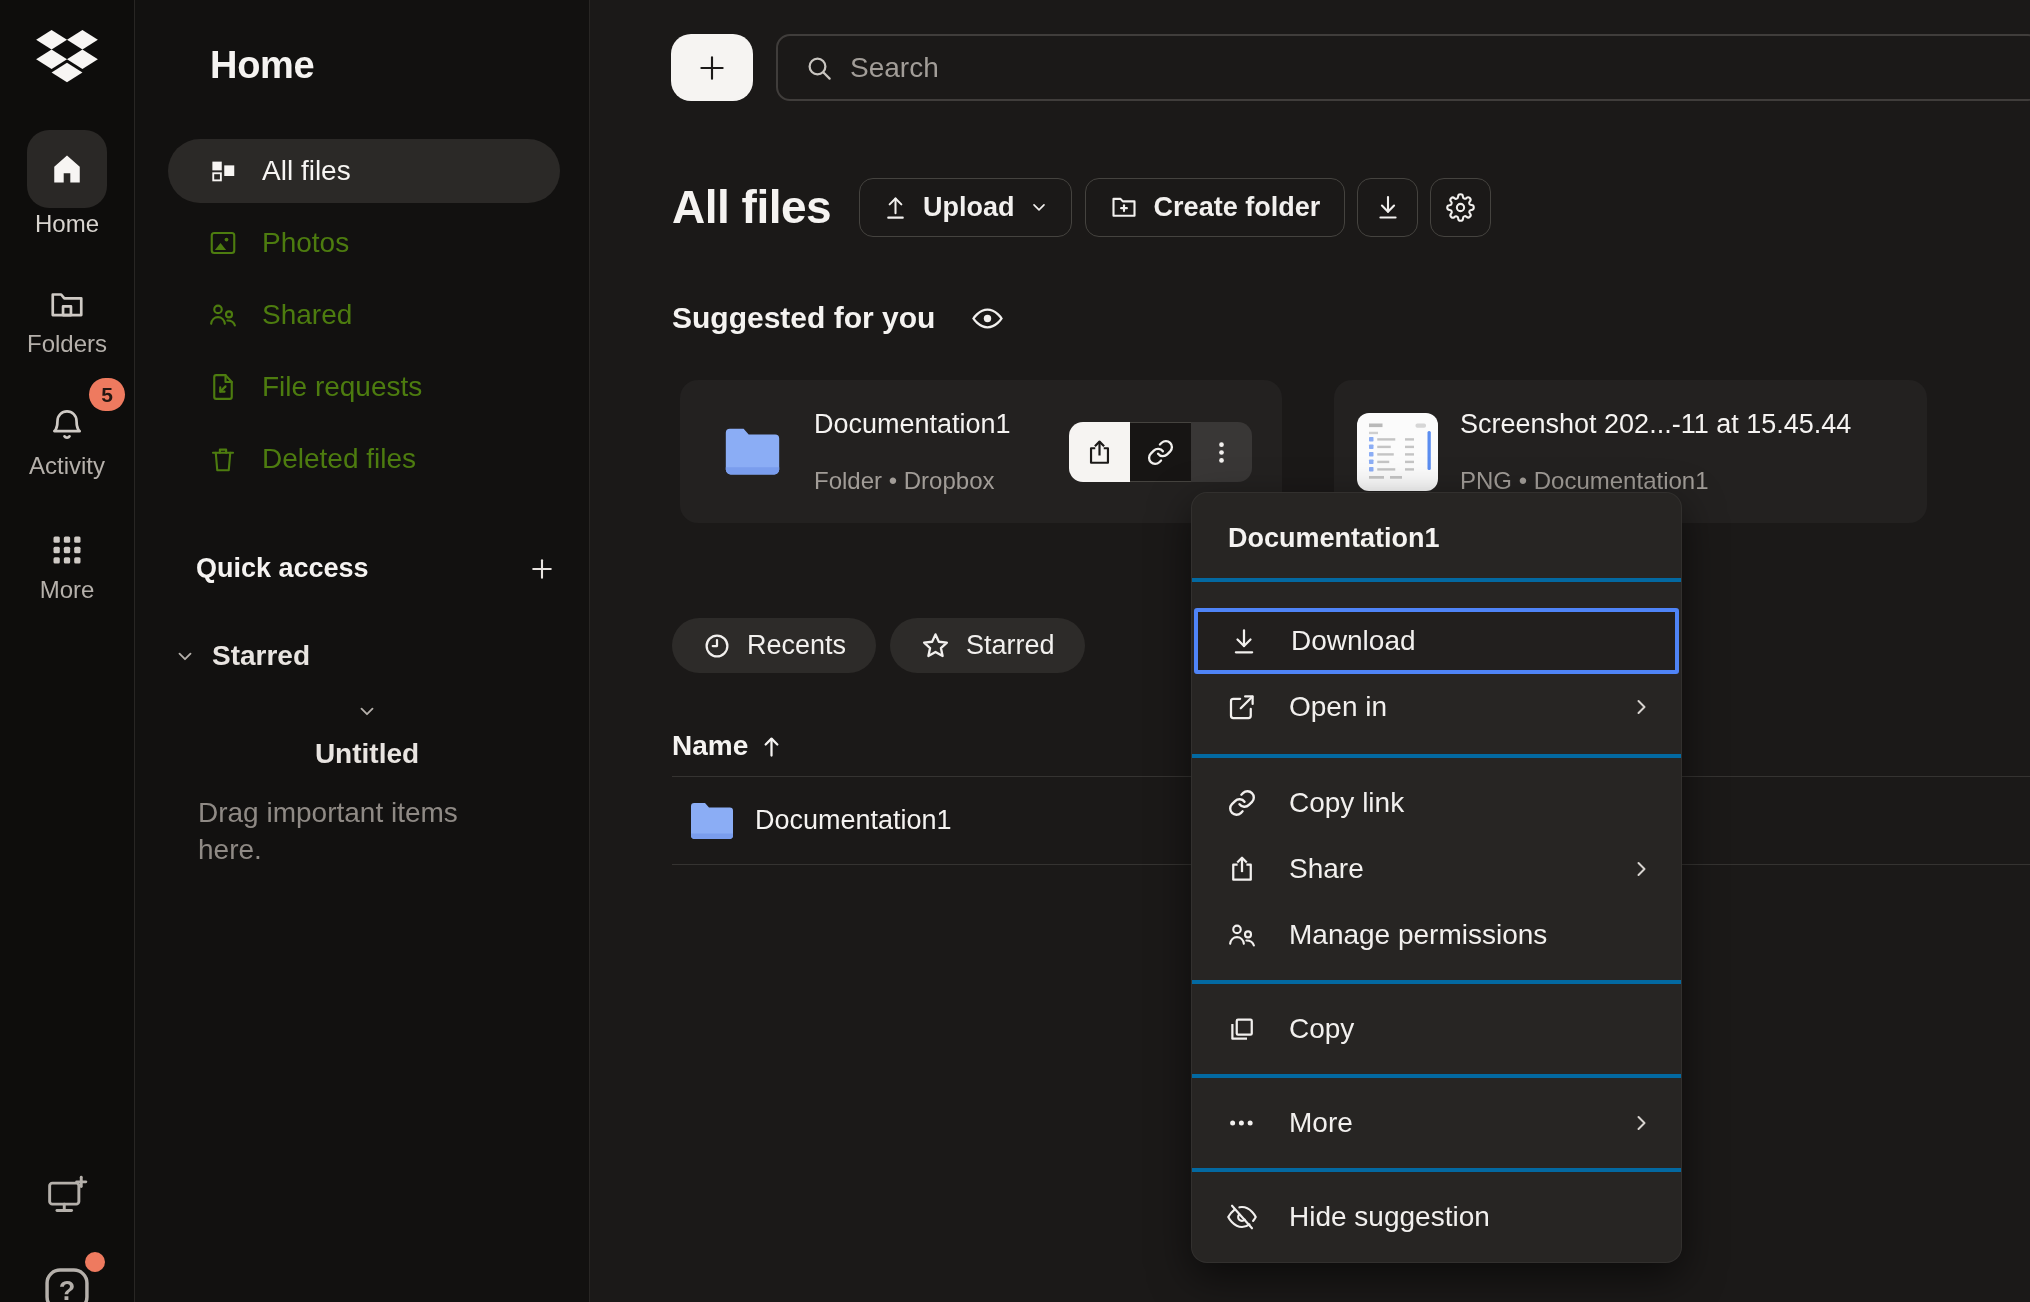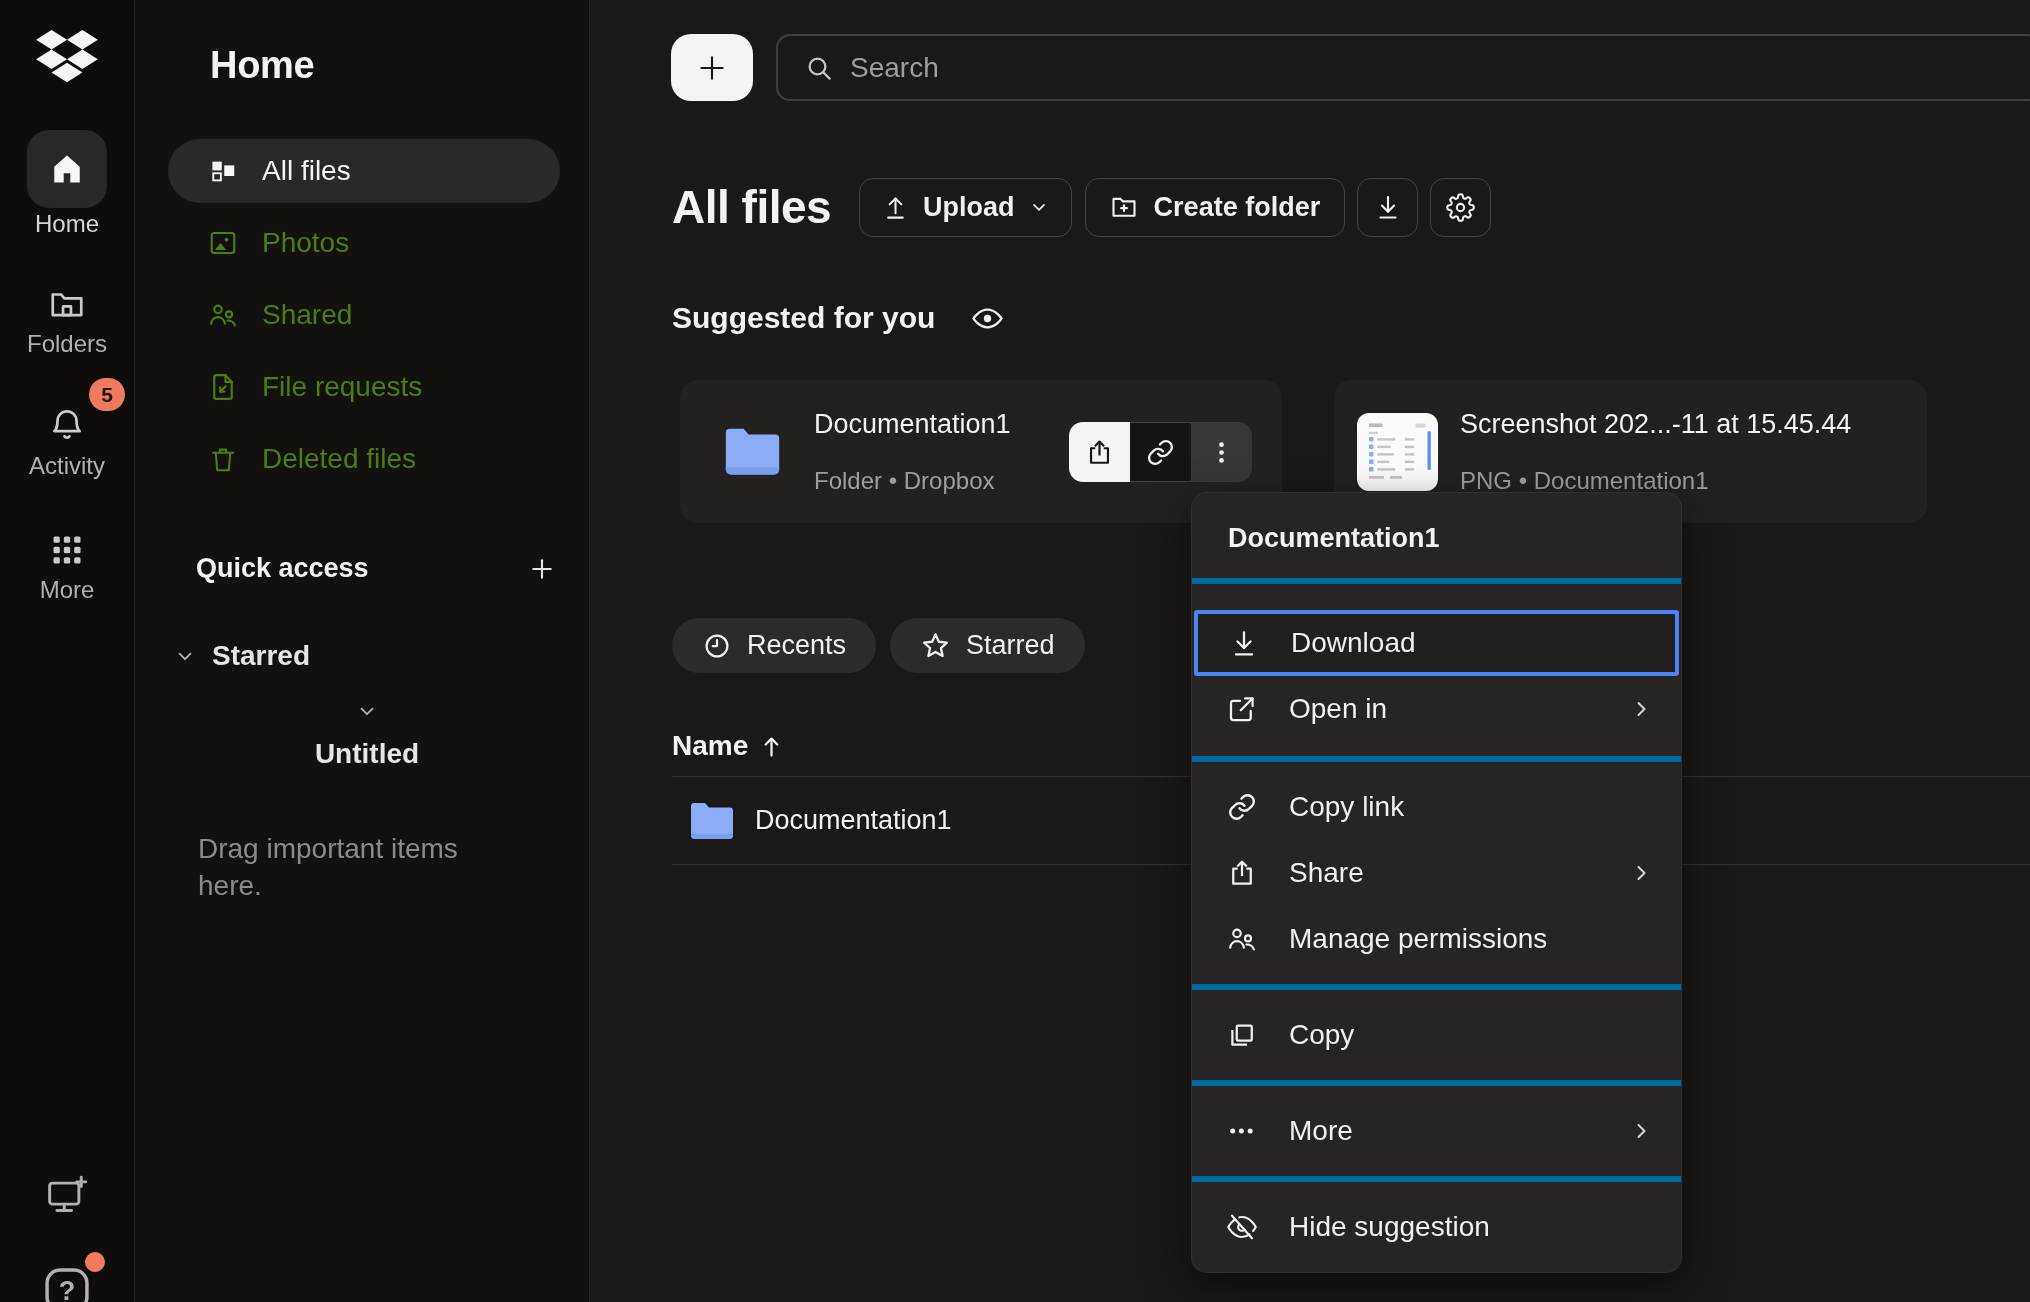--- a/index.html
+++ b/index.html
@@ -66,21 +66,21 @@
   }
   .qa-title { font-size:27px; font-weight:700; }
   .qa-plus { color:#e8e4e0; cursor:pointer; }
   .qa-row {
     margin-left:6px; display:flex; align-items:center; gap:16px;
     font-size:28px; font-weight:700; color:#e8e4e0; cursor:pointer;
   }
   .qa-row .chev { color:#b5b0ab; }
   .qa-starred { margin-top:56px; }
   .qa-untitled { margin-top:28px;flex-direction:column; }
-  .drag-hint { margin:60px 0 0 30px; width:300px; font-size:28px; line-height:37px; color:#8f8a85; }
+  .drag-hint { margin:24px 0 0 30px; width:300px; font-size:28px; line-height:37px; color:#8f8a85; }
 
   
   .main { position:absolute; left:590px; top:0; right:0; bottom:0; }
 
   .new-btn {
     position:absolute; left:81px; top:34px; width:82px; height:67px;
     background:#f6f4f2; border-radius:20px; border:none; cursor:pointer;
     display:flex; align-items:center; justify-content:center; color:#1b1918;
   }
   .search-box {
@@ -153,21 +153,21 @@
   .file-row .fr-name { font-size:27px; color:#f5f3f1; }
 
   
   .menu {
     position:absolute; left:601px; top:492px; width:491px; z-index:10;
     background:#272523; border-radius:16px; border:1px solid rgba(255,255,255,.05);
     box-shadow:0 14px 40px rgba(0,0,0,.55);
   }
   .menu-header { padding:30px 30px 24px 36px; }
   .menu-title { font-size:27px; font-weight:700; }
-  .menu-group { border-top:6px solid #0369a1; padding:12px 0; }
+  .menu-group { border-top:4px solid #0369a1; padding:12px 0; }
   .menu-group.first { padding-top:26px; padding-bottom:14px; }
   .menu-item {
     height:66px; display:flex; align-items:center; padding:0 28px 0 35px; gap:32px;
     font-size:28px; color:#f2f0ee; cursor:pointer;
   }
   .menu-item .mi-ic { width:30px; color:#f2f0ee; flex:none; }
   .menu-item .mi-label { flex:1; }
   .menu-item .mi-chevron { color:#d8d4d0; flex:none; }
   .menu-item.focused {
     border:4px solid #4f84f7; border-radius:3px; background:#221f1e;

